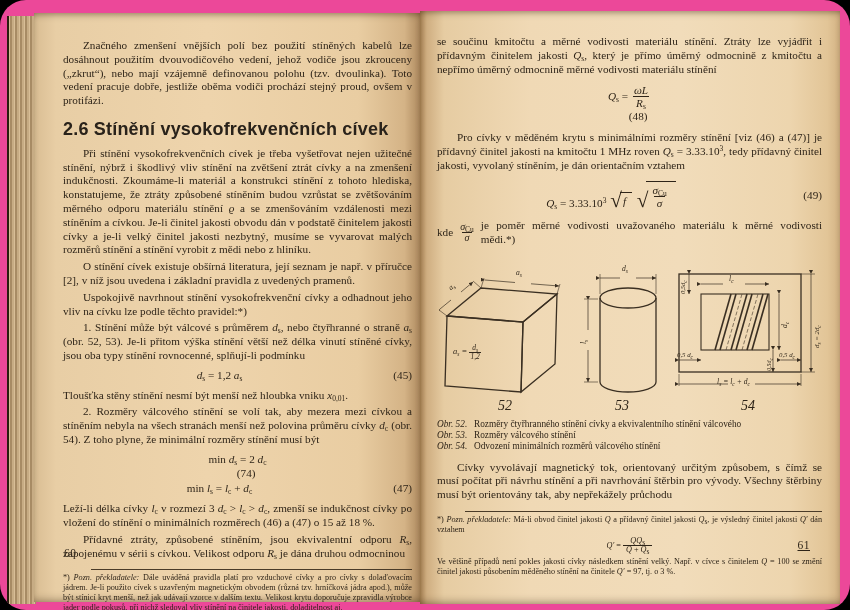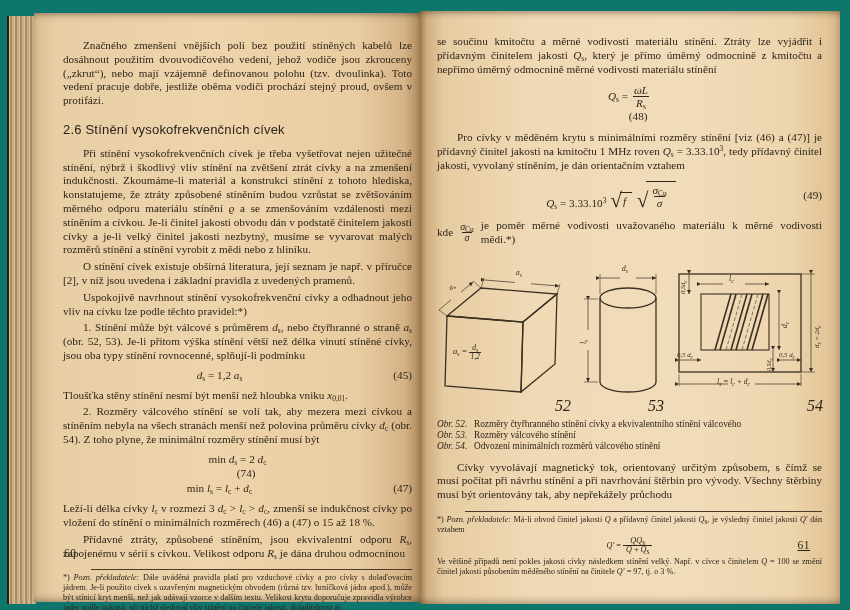--- a/index.html
+++ b/index.html
@@ -1,34 +1,34 @@
 <!DOCTYPE html>
 <html><head>
 <meta charset="utf-8">
 <style>
   html,body{margin:0;padding:0;background:#000;}
-  .scan{position:relative;width:850px;height:610px;background:#0f766e;overflow:hidden;
-        font-family:"Liberation Serif",serif;color:#2e2418;}
+  .scan{position:relative;width:850px;height:610px;background:#ec4899;overflow:hidden;
+        font-family:"Liberation Serif",serif;color:#2e2418;border-radius:26px;}
   
   .edge-stack{position:absolute;left:7px;top:16px;width:27px;height:588px;
     background:repeating-linear-gradient(90deg,#d8be97 0 1px,#a78b64 1px 3px,#c7ac84 3px 5px);
     border-left:2px solid #2a1d10;}
   
   .page{position:absolute;box-shadow:inset 0 5px 7px -4px rgba(55,35,15,.55),inset 0 -6px 9px -5px rgba(55,35,15,.5);}
   .page-left{left:34px;top:13px;width:386px;height:589px;
     background:linear-gradient(90deg,#d9bd93 0,#e8cea5 22px,#eed4ac 45%,#e9cda2 84%,#d4b386 96%,#b3placeholder 100%);
     background:linear-gradient(90deg,#d9bd93 0,#e8cea5 22px,#eed4ac 45%,#e9cda2 84%,#d4b386 96%,#ae8a5f 100%);}
   .page-right{left:420px;top:11px;width:420px;height:593px;
     background:linear-gradient(90deg,#a98455 0,#cfae81 7px,#e6cca2 24px,#f0d9b5 110px,#f1dcba 62%,#edd5ae 88%,#e2c597 97%,#d2b183 100%);}
   .pl-body{position:absolute;left:29px;top:26px;width:349px;font-size:11.2px;line-height:13.8px;text-align:justify;}
   .pr-body{position:absolute;left:17px;top:24px;width:385px;font-size:11.2px;line-height:13.8px;text-align:justify;}
   p{margin:0;}
   .ind{text-indent:20px;}
   .sp{margin-top:3px;}
-  h2{font-family:"Liberation Sans",sans-serif;font-size:13px;font-weight:normal;letter-spacing:.2px;
+  h2{font-family:"Liberation Sans",sans-serif;font-size:18px;font-weight:bold;letter-spacing:.2px;
      margin:15px 0 10px;color:#29221a;}
   sub{font-size:7.5px;vertical-align:-2px;line-height:0;}
   sup{font-size:7.5px;vertical-align:4px;line-height:0;}
   
   .eq{display:flex;align-items:center;margin:6px 0;}
   .eq-body{flex:1;text-align:center;}
   .eq-tag{width:36px;text-align:right;flex:none;}
   .frac{display:inline-flex;flex-direction:column;align-items:center;vertical-align:middle;line-height:1.08;}
   .frac .den{border-top:1px solid currentColor;}
   .frac .num,.frac .den{padding:0 3px;}
@@ -43,21 +43,21 @@
   .pn-left{left:30px;top:534px;}
   .pn-right{right:30px;top:528px;text-decoration:underline;}
   
   .figs{display:flex;align-items:flex-end;gap:9px;margin:11px 0 3px 2px;}
   .fig{position:relative;flex:none;}
   .fig svg{display:block;}
   .fig-label{position:absolute;font-size:7.6px;line-height:8px;font-style:italic;white-space:nowrap;color:#33291c;}
   .fig-label .frac{font-size:7px;}
   .fig-label .frac .num,.fig-label .frac .den{padding:0 1px;}
   .fig-label sub{font-size:5.5px;vertical-align:-1.5px;}
-  .fig-num{text-align:right;font-size:16px;font-style:italic;margin-top:3px;}
+  .fig-num{text-align:center;font-size:14px;font-style:italic;margin-top:3px;}
   .rot-90{transform:rotate(-90deg);transform-origin:left top;}
   .caps{font-size:9.3px;line-height:11px;margin-top:6px;}
   .cap{display:flex;}
   .cap-label{flex:none;width:37px;font-style:italic;}
   .cap-text{flex:1;text-align:justify;}
   .kde-line{display:flex;align-items:center;gap:4px;flex-wrap:wrap;}
   .stroke{stroke:#3a2f22;fill:none;}
 </style>
 </head>
 <body>

